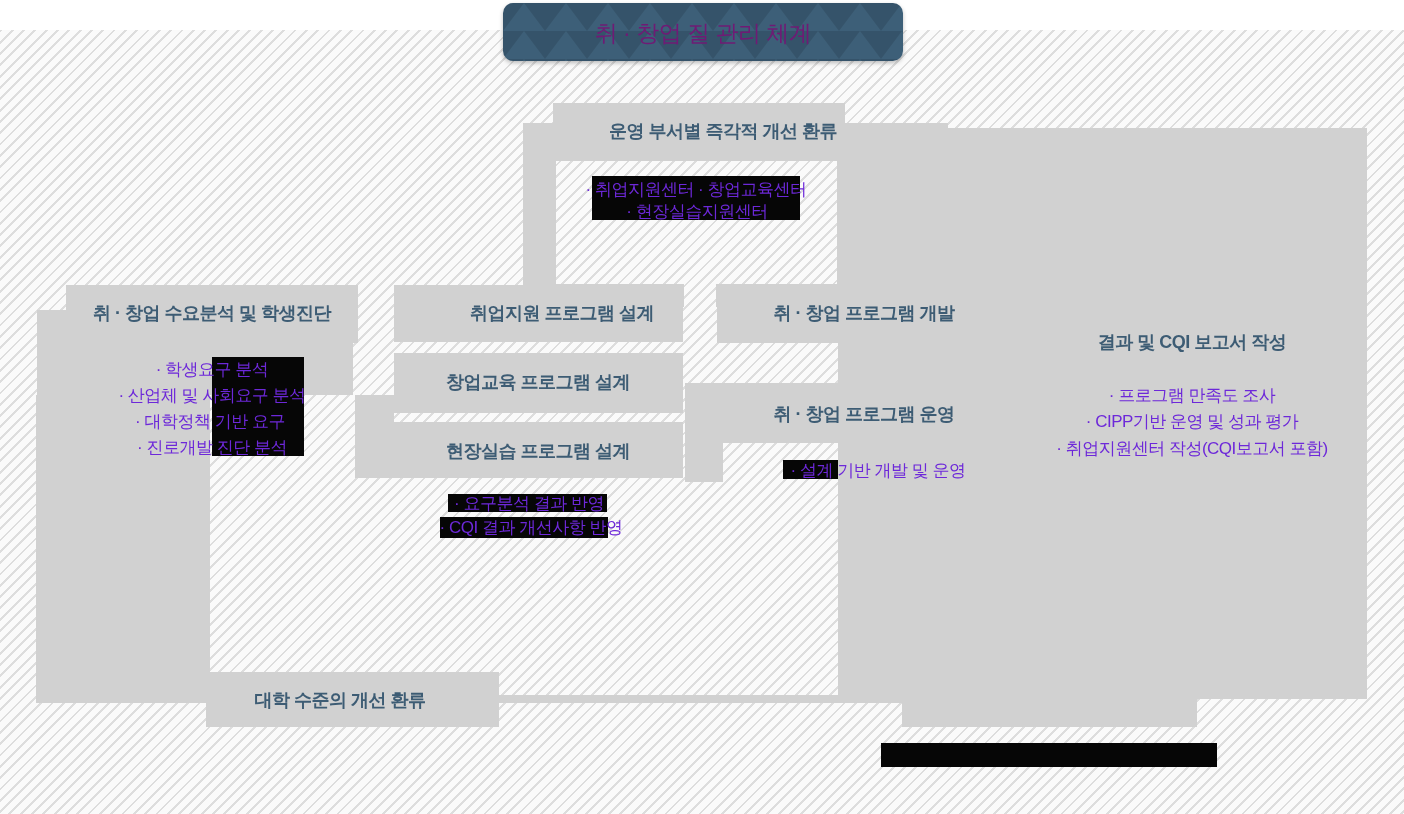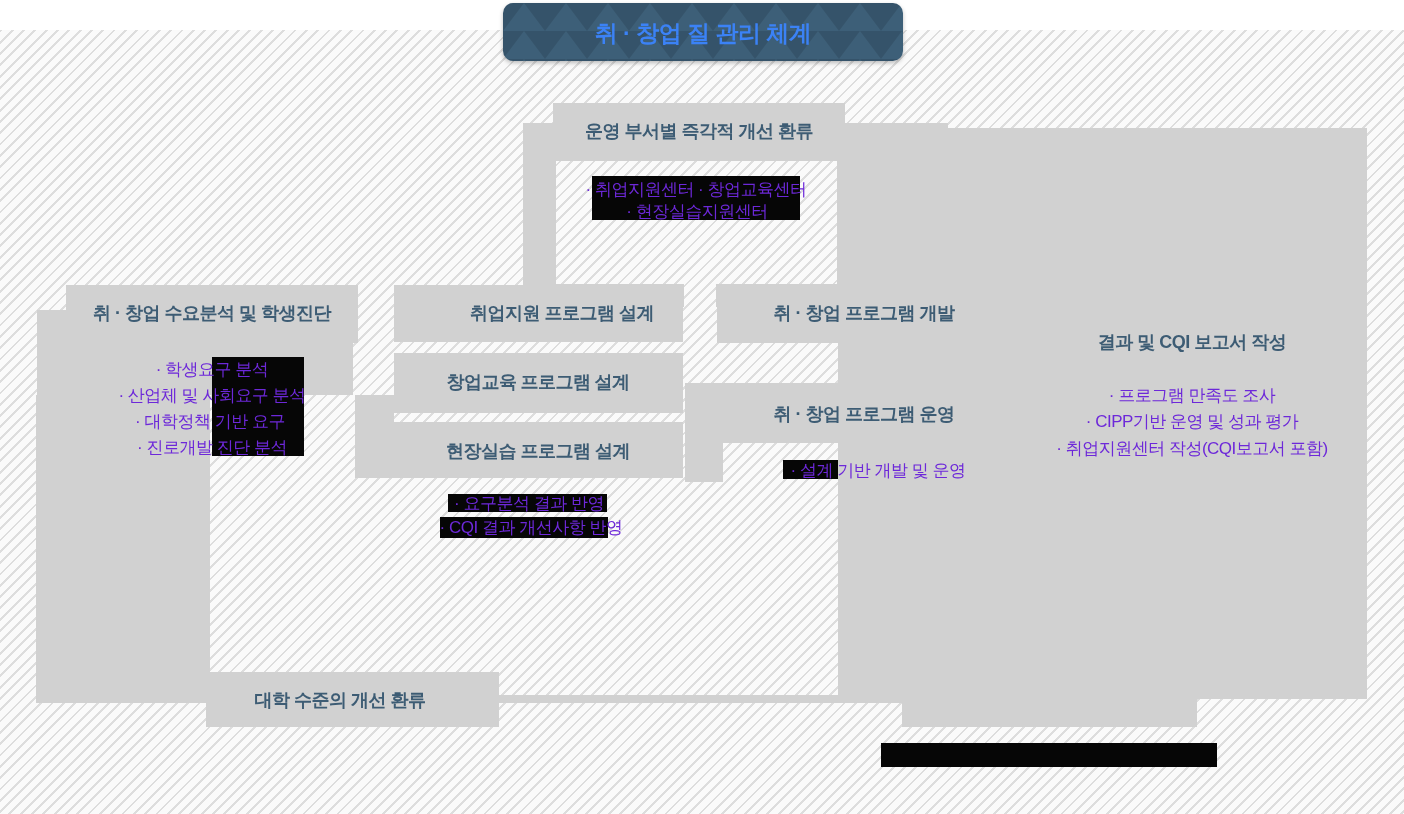--- a/index.html
+++ b/index.html
@@ -6,21 +6,21 @@
   #canvas{position:relative;width:1404px;height:814px;background:#ffffff;overflow:hidden;}
   .stripes{position:absolute;left:0;top:30px;width:1404px;height:784px;
     background:repeating-linear-gradient(135deg,#dddddd 0px,#dddddd 2px,#fafafa 2px,#fafafa 8px);}
   .g{position:absolute;background:#d1d1d1;}
   .bk{position:absolute;background:#060606;}
   .txt{position:absolute;transform:translate(-50%,-50%);white-space:nowrap;line-height:1;}
   .hd{color:#3d5c74;font-weight:bold;font-size:18px;letter-spacing:-0.5px;}
   .bd{color:#6d28d9;font-size:17px;letter-spacing:-0.5px;}
   .title-box{position:absolute;left:503px;top:3px;width:400px;height:58px;border-radius:10px;
     box-shadow:0 2px 4px rgba(0,0,0,0.25);overflow:hidden;}
-  .title-text{color:#3b82f6;font-weight:bold;font-size:23px;letter-spacing:-0.5px;}
+  .title-text{color:#701a75;font-weight:normal;font-size:23px;letter-spacing:-0.5px;}
 </style>
 </head>
 <body>
 
 <div id="canvas">
 
   <div class="stripes"></div>
 
   <div class="g" style="left:553px;top:103px;width:292px;height:58px;"></div>
   <div class="g" style="left:523px;top:123px;width:33px;height:184px;"></div>
@@ -62,24 +62,24 @@
         <pattern id="tri" width="42" height="28" patternUnits="userSpaceOnUse">
           <rect width="42" height="28" fill="#35536a"></rect>
           <polygon points="21,0 42,28 0,28" fill="#3d5f78"></polygon>
         </pattern>
       </defs>
       <rect x="0" y="0" width="400" height="58" fill="url(#tri)"></rect>
     </svg>
   </div>
   <div class="txt title-text" style="left:703px;top:33px;">취 · 창업 질 관리 체계</div>
 
-  <div class="txt hd" style="left:699px;top:131px;">운영 부서별 즉각적 개선 환류</div>
+  <div class="txt hd" style="left:723px;top:131px;">운영 부서별 즉각적 개선 환류</div>
   <div class="txt hd" style="left:212px;top:313px;">취 · 창업 수요분석 및 학생진단</div>
   <div class="txt hd" style="left:562px;top:313px;">취업지원 프로그램 설계</div>
-  <div class="txt hd" style="left:538px;top:382px;font-family:Liberation Serif, serif;">창업교육 프로그램 설계</div>
+  <div class="txt hd" style="left:538px;top:382px;">창업교육 프로그램 설계</div>
   <div class="txt hd" style="left:538px;top:451px;">현장실습 프로그램 설계</div>
   <div class="txt hd" style="left:864px;top:313px;">취 · 창업 프로그램 개발</div>
   <div class="txt hd" style="left:864px;top:414px;">취 · 창업 프로그램 운영</div>
   <div class="txt hd" style="left:1192px;top:342px;">결과 및 CQI 보고서 작성</div>
   <div class="txt hd" style="left:340px;top:700px;">대학 수준의 개선 환류</div>
 
   <div class="txt bd" style="left:696px;top:189px;">· 취업지원센터 · 창업교육센터</div>
   <div class="txt bd" style="left:697px;top:211px;">· 현장실습지원센터</div>
 
   <div class="txt bd" style="left:212px;top:369px;">· 학생요구 분석</div>

